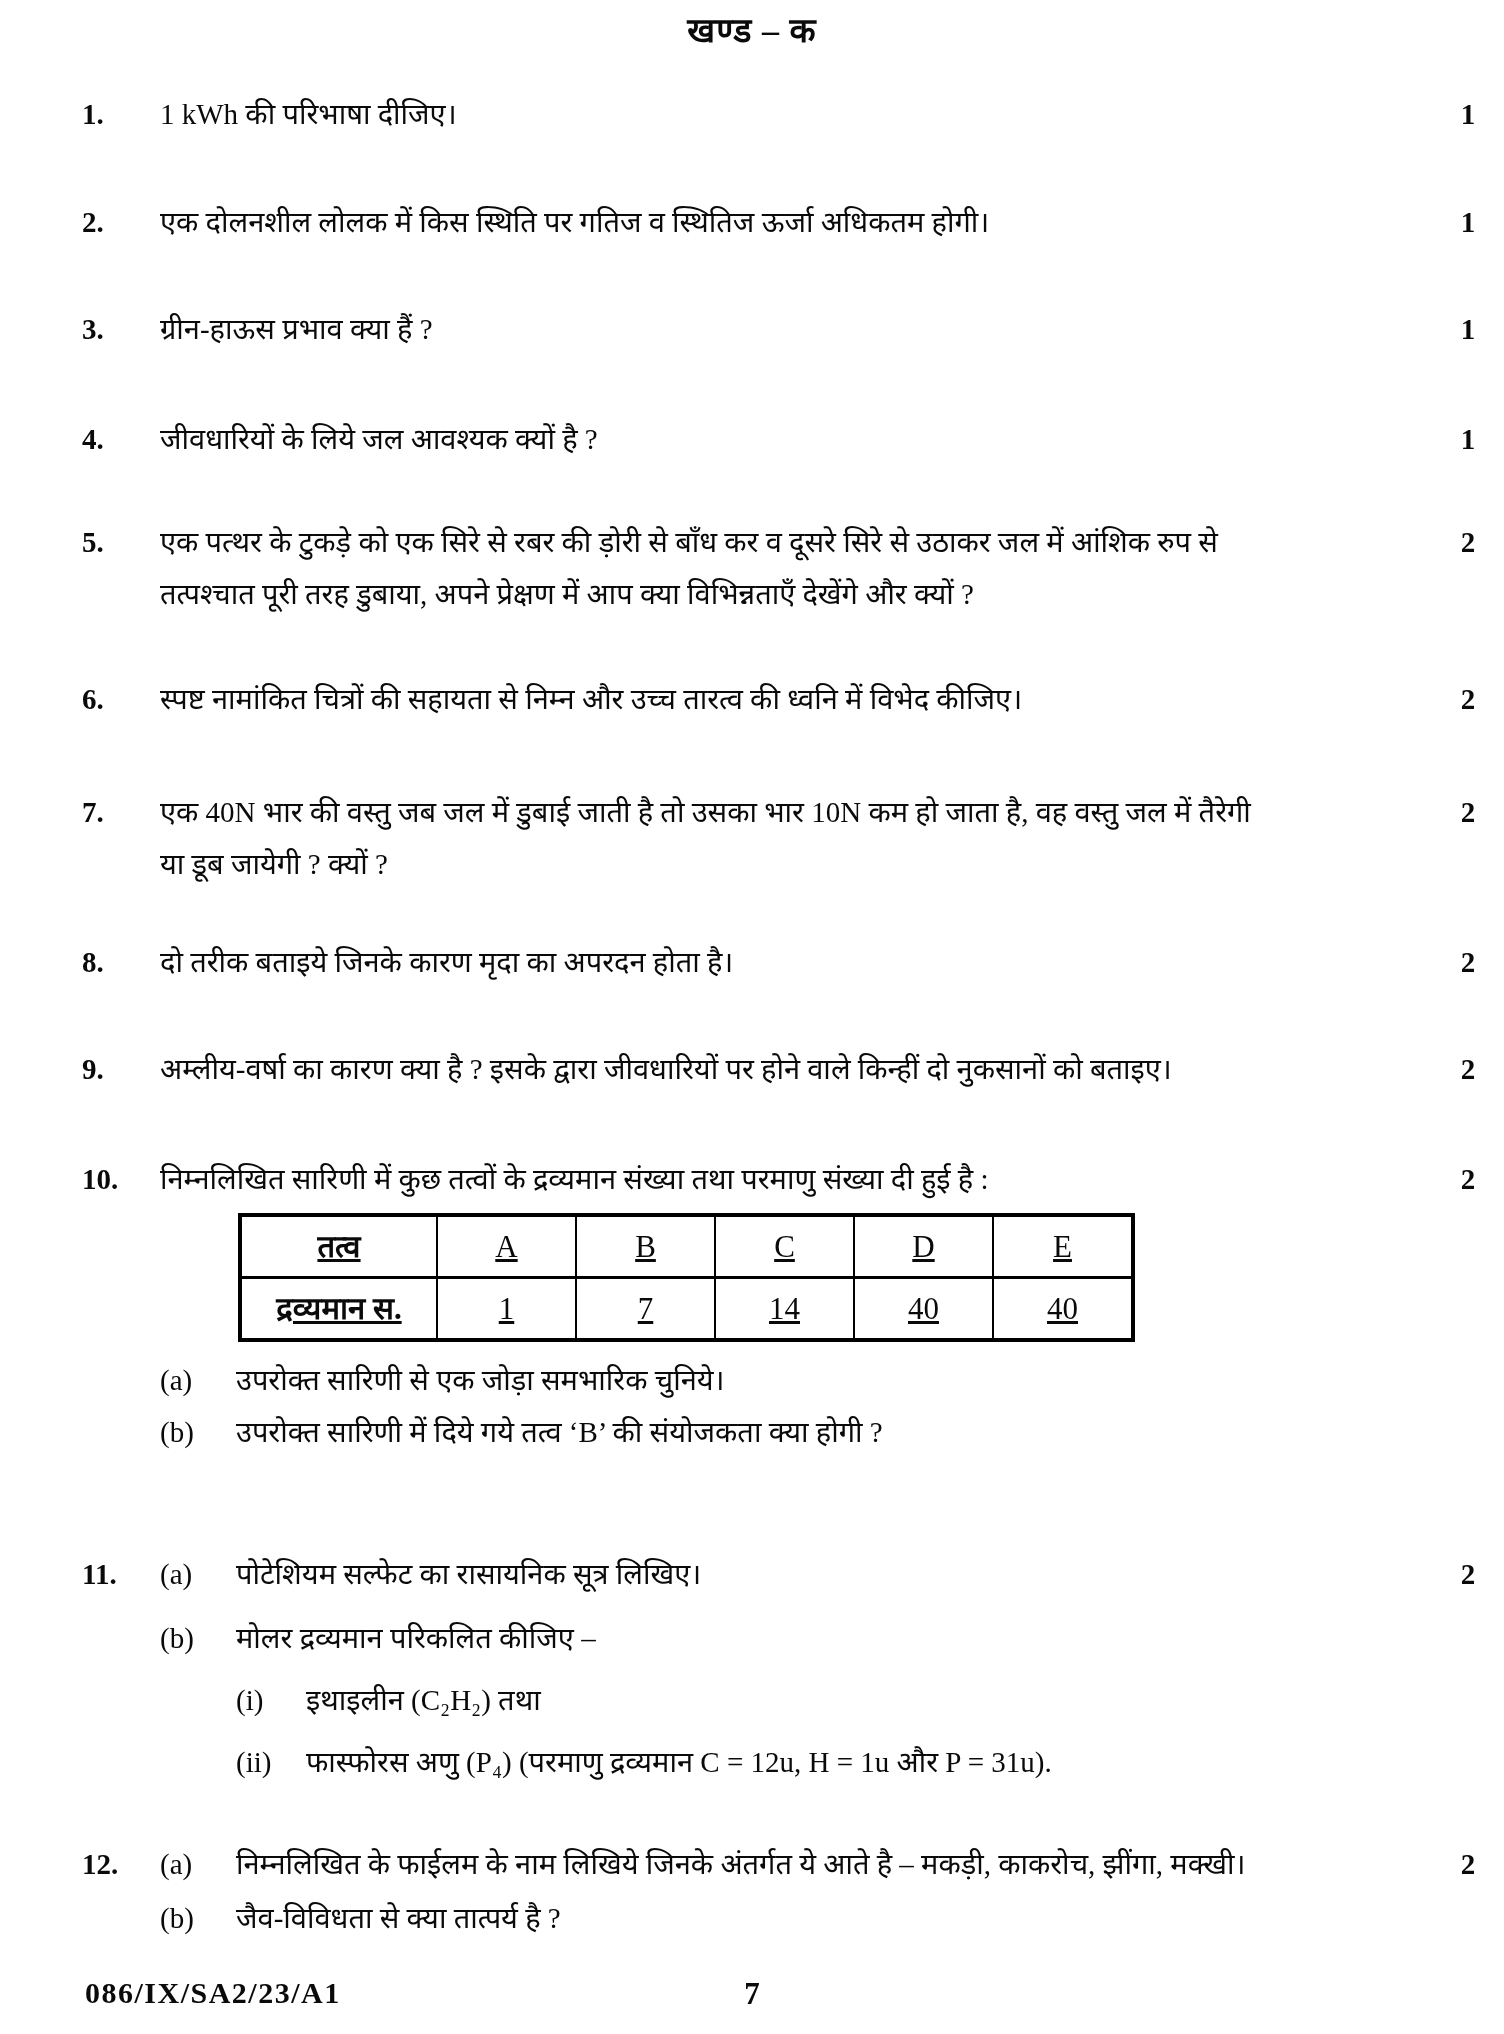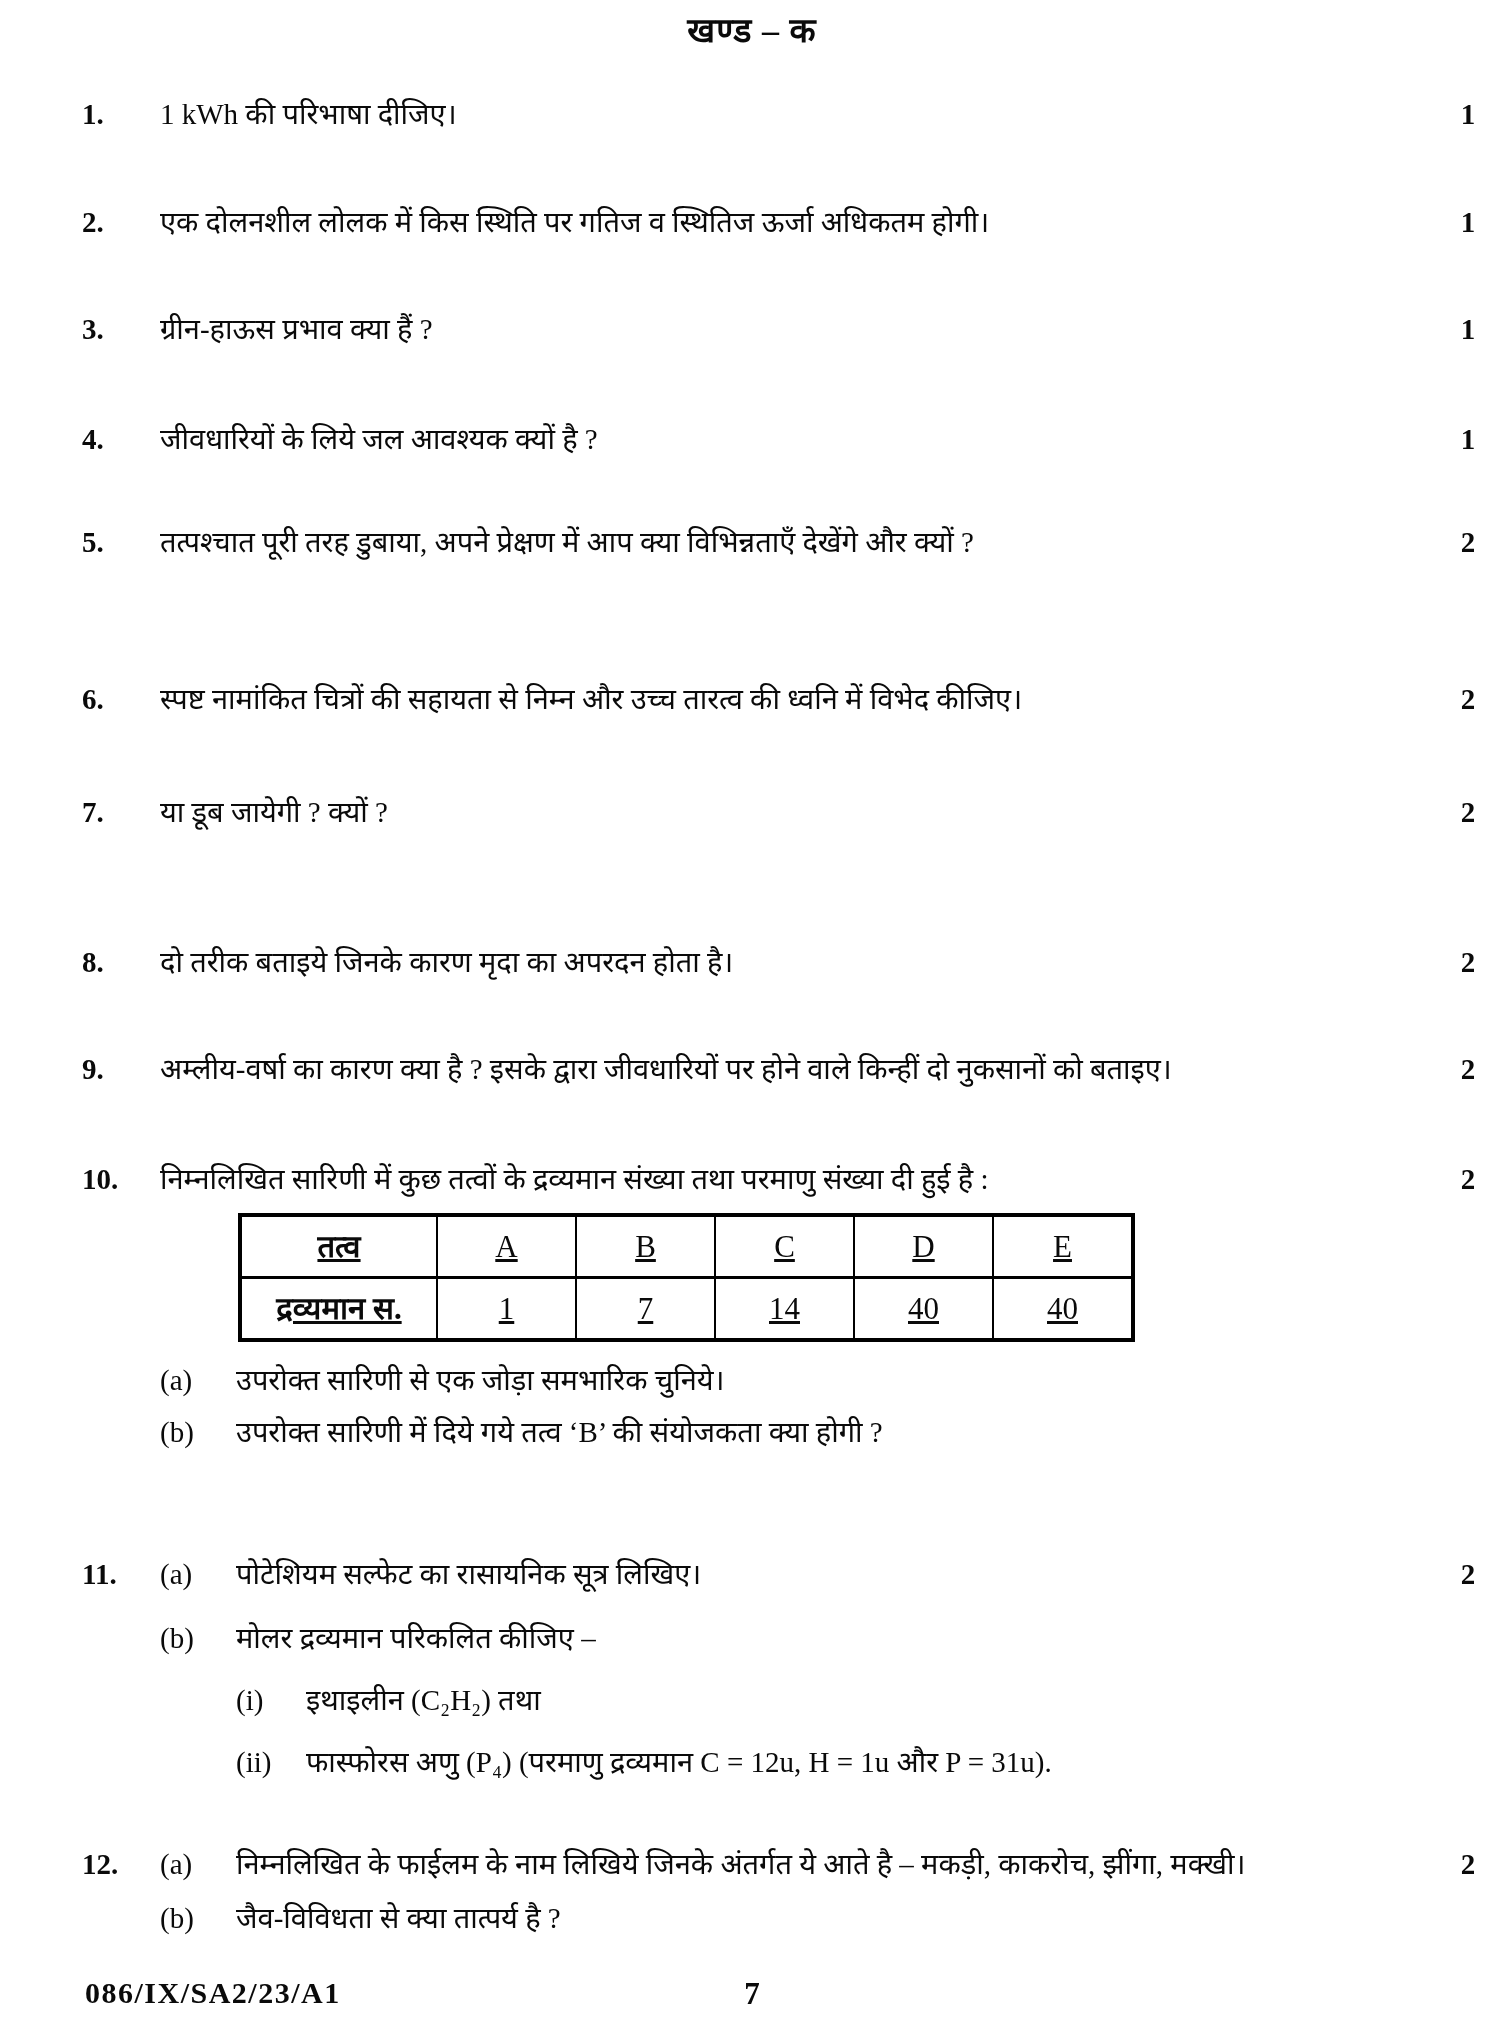--- a/index.html
+++ b/index.html
@@ -109,36 +109,38 @@
     <span class="qnum">4.</span>
     <div class="qtext">
       <div>जीवधारियों के लिये जल आवश्यक क्यों है ?</div>
     </div>
     <span class="qmarks">1</span>
   </div>
 
   <div class="q" style="top:516px">
     <span class="qnum">5.</span>
     <div class="qtext">
+      <div>एक पत्थर के टुकड़े को एक सिरे से रबर की ड़ोरी से बाँध कर व दूसरे सिरे से उठाकर जल में आंशिक रुप से</div>
       <div>तत्पश्चात पूरी तरह डुबाया, अपने प्रेक्षण में आप क्या विभिन्नताएँ देखेंगे और क्यों ?</div>
     </div>
     <span class="qmarks">2</span>
   </div>
 
   <div class="q" style="top:673px">
     <span class="qnum">6.</span>
     <div class="qtext">
       <div>स्पष्ट नामांकित चित्रों की सहायता से निम्न और उच्च तारत्व की ध्वनि में विभेद कीजिए।</div>
     </div>
     <span class="qmarks">2</span>
   </div>
 
   <div class="q" style="top:786px">
     <span class="qnum">7.</span>
     <div class="qtext">
+      <div>एक 40N भार की वस्तु जब जल में डुबाई जाती है तो उसका भार 10N कम हो जाता है, वह वस्तु जल में तैरेगी</div>
       <div>या डूब जायेगी ?  क्यों ?</div>
     </div>
     <span class="qmarks">2</span>
   </div>
 
   <div class="q" style="top:936px">
     <span class="qnum">8.</span>
     <div class="qtext">
       <div>दो तरीक बताइये जिनके कारण मृदा का अपरदन होता है।</div>
     </div>

